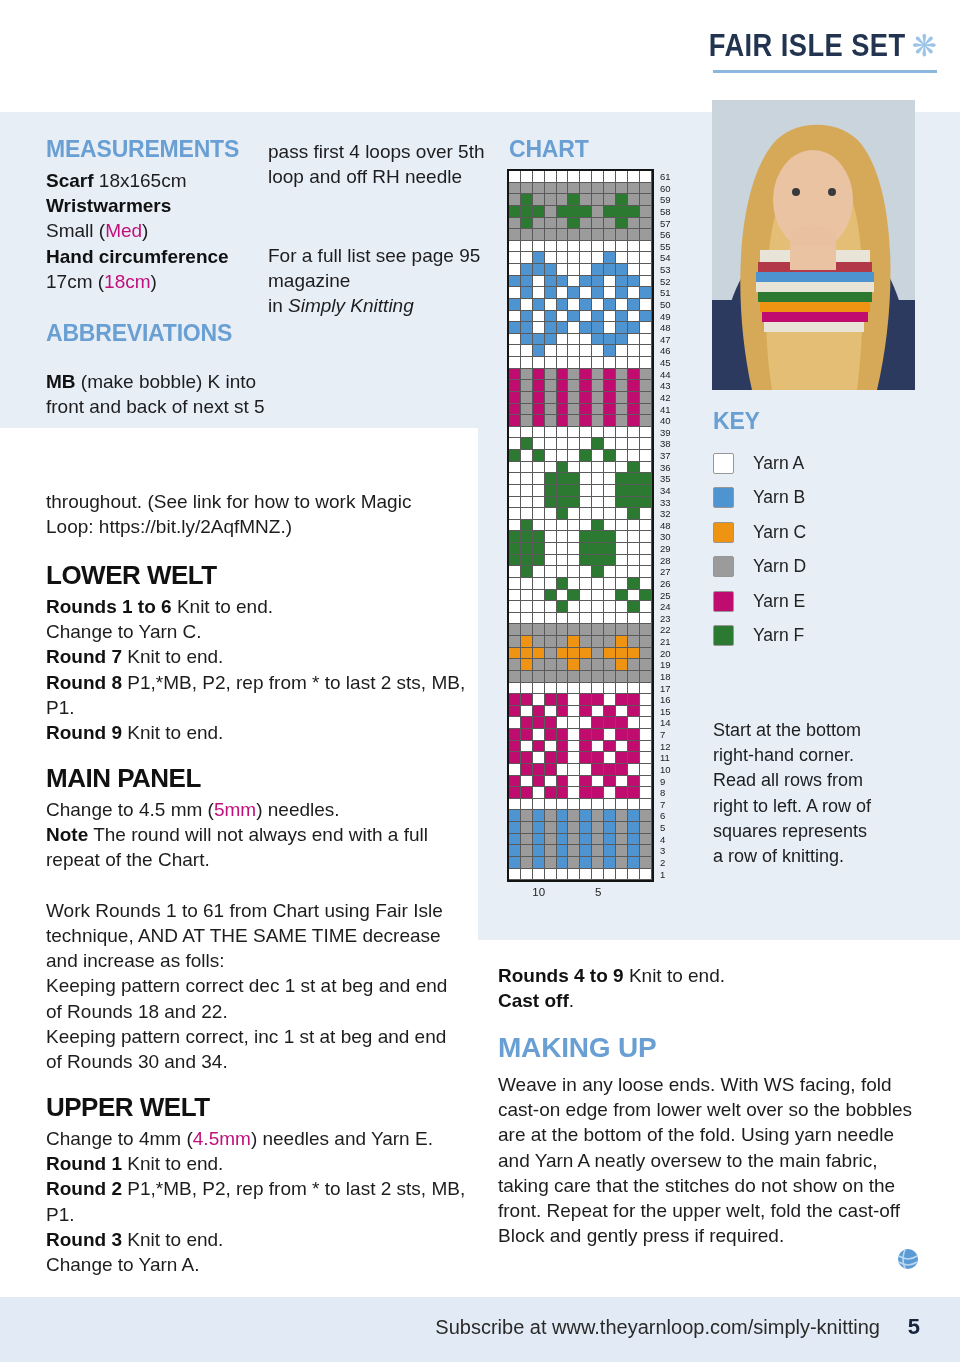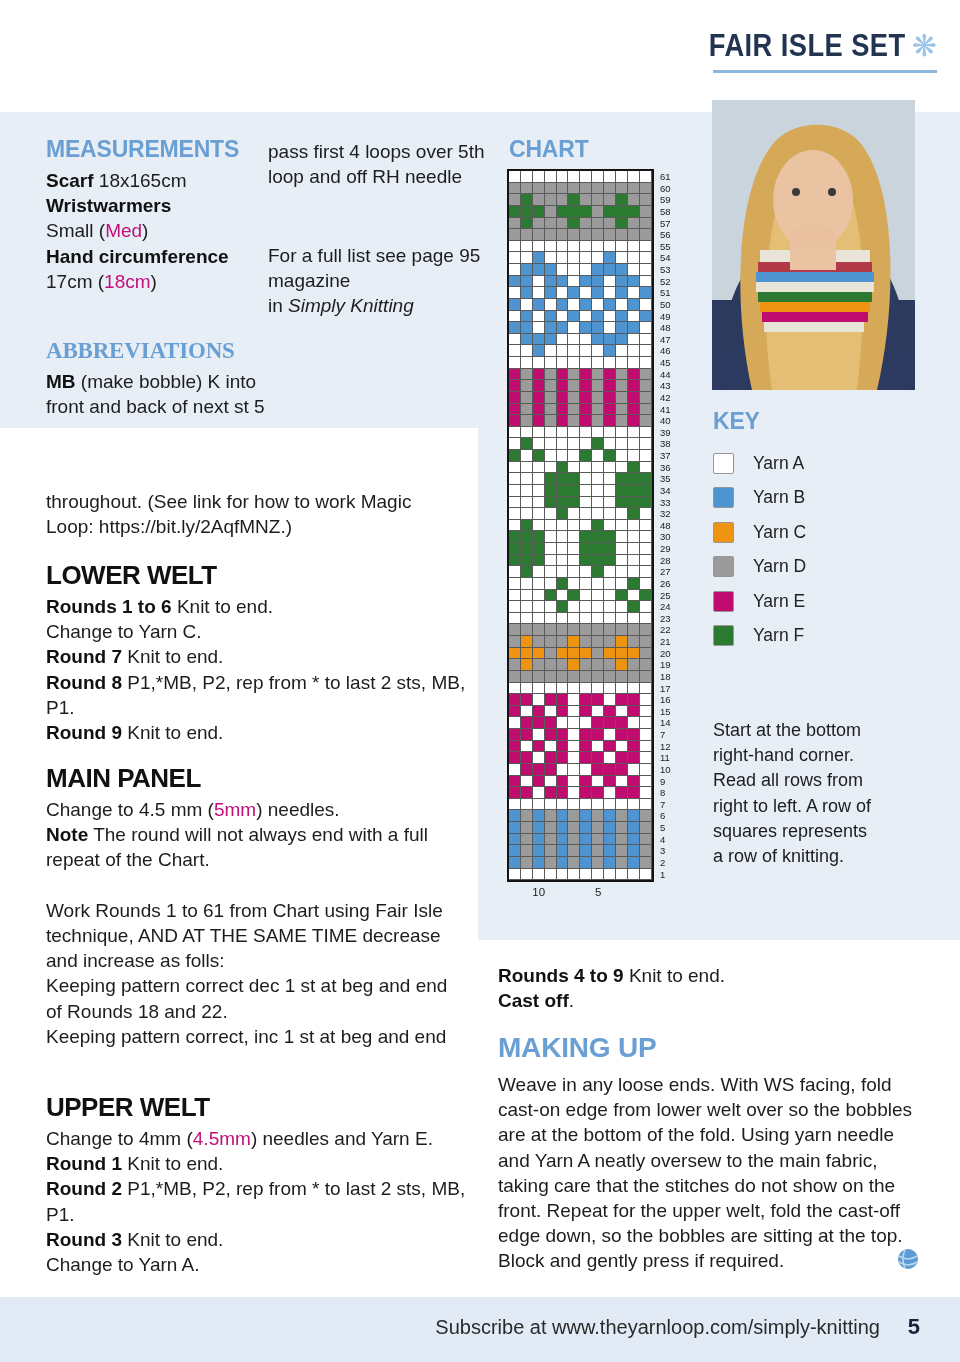--- a/index.html
+++ b/index.html
@@ -79,21 +79,21 @@
 
   <div class="abs bluehead" style="left:46px;top:136px;">MEASUREMENTS</div>
   <div class="abs txt" style="left:46px;top:168px;width:230px;">
       <div class="tline"><b>Scarf</b> 18x165cm</div>
       <div class="tline"><b>Wristwarmers</b></div>
       <div class="tline">Small (<span class="pink">Med</span>)</div>
       <div class="tline"><b>Hand circumference</b></div>
       <div class="tline">17cm (<span class="pink">18cm</span>)</div>
     </div>
 
-  <div class="abs bluehead" style="left:46px;top:338px;font-family:Liberation Serif, serif;">ABBREVIATIONS</div>
+  <div class="abs bluehead" style="left:46px;top:320px;">ABBREVIATIONS</div>
   <div class="abs txt" style="left:46px;top:369px;width:230px;">
       <div class="tline"><b>MB</b> (make bobble) K into</div>
       <div class="tline">front and back of next st 5</div>
     </div>
 
   <div class="abs txt" style="left:268px;top:139px;width:210px;">
       <div class="tline">pass first 4 loops over 5th</div>
       <div class="tline">loop and off RH needle</div>
     </div>
   <div class="abs txt" style="left:268px;top:243px;width:210px;">
@@ -964,20 +964,21 @@
       <div class="tline">Change to 4.5 mm (<span class="pink">5mm</span>) needles.</div>
       <div class="tline"><b>Note</b> The round will not always end with a full</div>
       <div class="tline">repeat of the Chart.</div>
       <div class="tline">&nbsp;</div>
       <div class="tline">Work Rounds 1 to 61 from Chart using Fair Isle</div>
       <div class="tline">technique, AND AT THE SAME TIME decrease</div>
       <div class="tline">and increase as folls:</div>
       <div class="tline">Keeping pattern correct dec 1 st at beg and end</div>
       <div class="tline">of Rounds 18 and 22.</div>
       <div class="tline">Keeping pattern correct, inc 1 st at beg and end</div>
+      <div class="tline">of Rounds 30 and 34.</div>
     </div>
 
   <div class="abs blackhead" style="left:46px;top:1092px;">UPPER WELT</div>
   <div class="abs txt" style="left:46px;top:1126px;width:450px;">
       <div class="tline">Change to 4mm (<span class="pink">4.5mm</span>) needles and Yarn E.</div>
       <div class="tline"><b>Round 1</b> Knit to end.</div>
       <div class="tline"><b>Round 2</b> P1,*MB, P2, rep from * to last 2 sts, MB,</div>
       <div class="tline">P1.</div>
       <div class="tline"><b>Round 3</b> Knit to end.</div>
       <div class="tline">Change to Yarn A.</div>
@@ -988,21 +989,20 @@
       <div class="tline"><b>Cast off</b>.</div>
     </div>
   <div class="abs bighead" style="left:498px;top:1032px;">MAKING UP</div>
   <div class="abs txt" style="left:498px;top:1072px;width:440px;">
       <div class="tline">Weave in any loose ends. With WS facing, fold</div>
       <div class="tline">cast-on edge from lower welt over so the bobbles</div>
       <div class="tline">are at the bottom of the fold. Using yarn needle</div>
       <div class="tline">and Yarn A neatly oversew to the main fabric,</div>
       <div class="tline">taking care that the stitches do not show on the</div>
       <div class="tline">front. Repeat for the upper welt, fold the cast-off</div>
-      <div class="tline">edge down, so the bobbles are sitting at the top.</div>
       <div class="tline">Block and gently press if required.</div>
     </div>
   <div class="abs" style="left:897px;top:1248px;">
     <svg width="22" height="22" viewBox="0 0 22 22">
       <circle cx="11" cy="11" r="10" fill="#5B9BD5"></circle>
       <path d="M2,8 Q11,14 20,8 M2,14 Q11,20 20,14 M8,1.5 Q4,11 8,20.5" stroke="#BDD7EE" stroke-width="1.6" fill="none"></path>
     </svg>
   </div>
 
   <div id="footer" class="abs">

